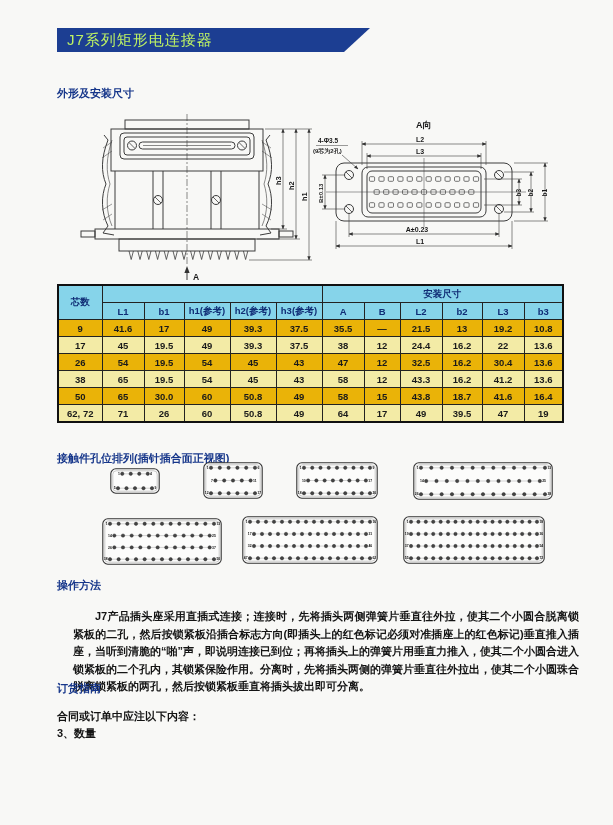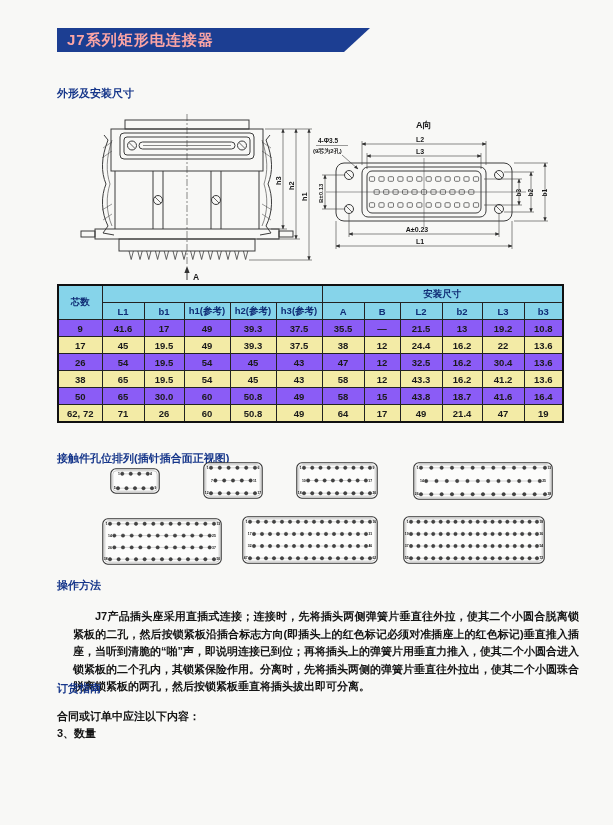--- a/index.html
+++ b/index.html
@@ -3,30 +3,30 @@
 <meta charset="utf-8">
 <style>
   html,body{margin:0;padding:0;}
   body{
     position:relative;width:613px;height:825px;
     background:#f8f8f6;overflow:hidden;
     font-family:"Liberation Sans",sans-serif;color:#1a1a1a;
   }
   .banner{
     position:absolute;left:57px;top:28px;width:313px;height:24px;
-    background:#1c3e92;color:#fca5a5;font-size:15px;font-weight:bold;
+    background:#1c3e92;color:#bef264;font-size:15px;font-weight:normal;
     line-height:24px;padding-left:10px;letter-spacing:1px;box-sizing:border-box;
     clip-path:polygon(0 0,100% 0,calc(100% - 26px) 100%,0 100%);
   }
   .sec-heading{
     position:absolute;left:57px;color:#16368a;font-weight:bold;font-size:11px;
   }
   table.dims{
     position:absolute;left:57px;top:284px;width:506px;
-    border-collapse:collapse;table-layout:fixed;background:#8b5cf6;
+    border-collapse:collapse;table-layout:fixed;background:#eab308;
     font-size:9.5px;font-weight:bold;text-align:center;
     border:2px solid #111;
   }
   table.dims th,table.dims td{
     border:1px solid #222;padding:0;height:16px;overflow:hidden;white-space:nowrap;
   }
   table.dims th{background:#86d4ea;color:#102d75;font-size:9.5px;}
   table.dims td{color:#1a1a1a;}
   table.dims tr.alt td{background:#f3eba6;}
   .op-text{
@@ -321,21 +321,21 @@
       <tr class="alt">
         <td>62, 72</td>
         <td>71</td>
         <td>26</td>
         <td>60</td>
         <td>50.8</td>
         <td>49</td>
         <td>64</td>
         <td>17</td>
         <td>49</td>
-        <td>21.4</td>
+        <td>39.5</td>
         <td>47</td>
         <td>19</td>
       </tr>
     </tbody>
 </table>
 
 <div class="sec-heading" style="top:451px">接触件孔位排列(插针插合面正视图)</div>
 <div id="pin-diagrams">
     <svg viewBox="0 0 50 26" style="position: absolute; left: 110px; top: 468px; width: 50px; height: 26px;">
       <rect x="0.8" y="0.8" width="48.4" height="24.4" rx="5" fill="#fcfcfb" stroke="#333" stroke-width="1.1"></rect>

